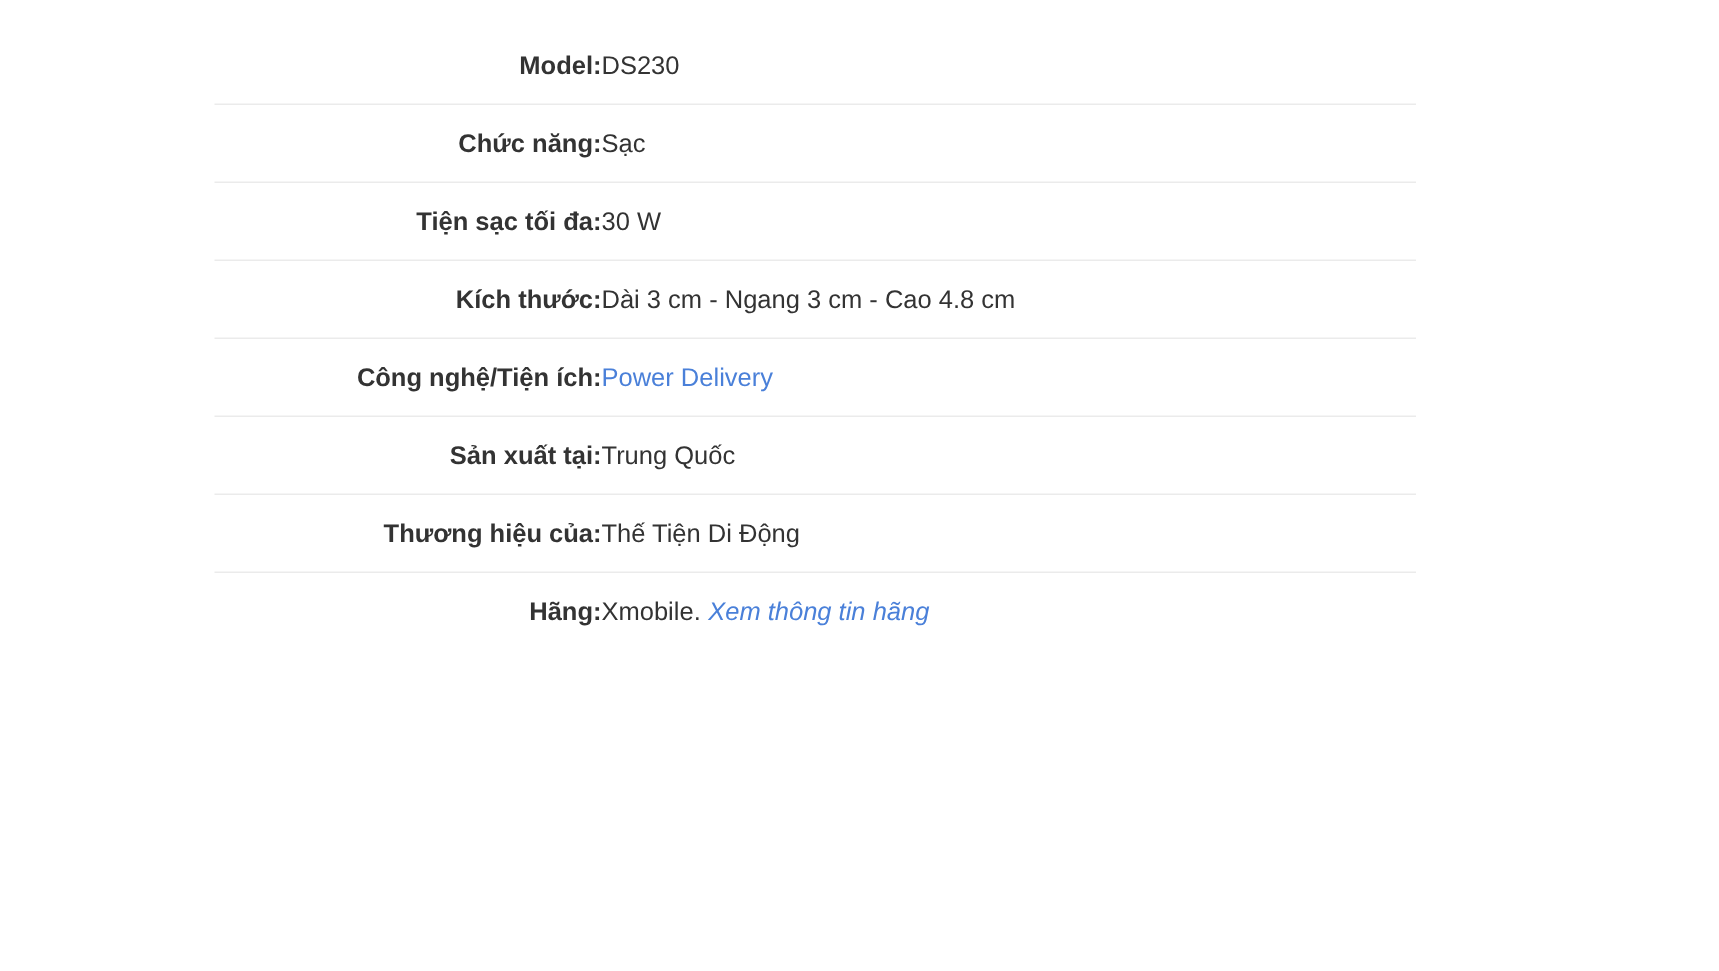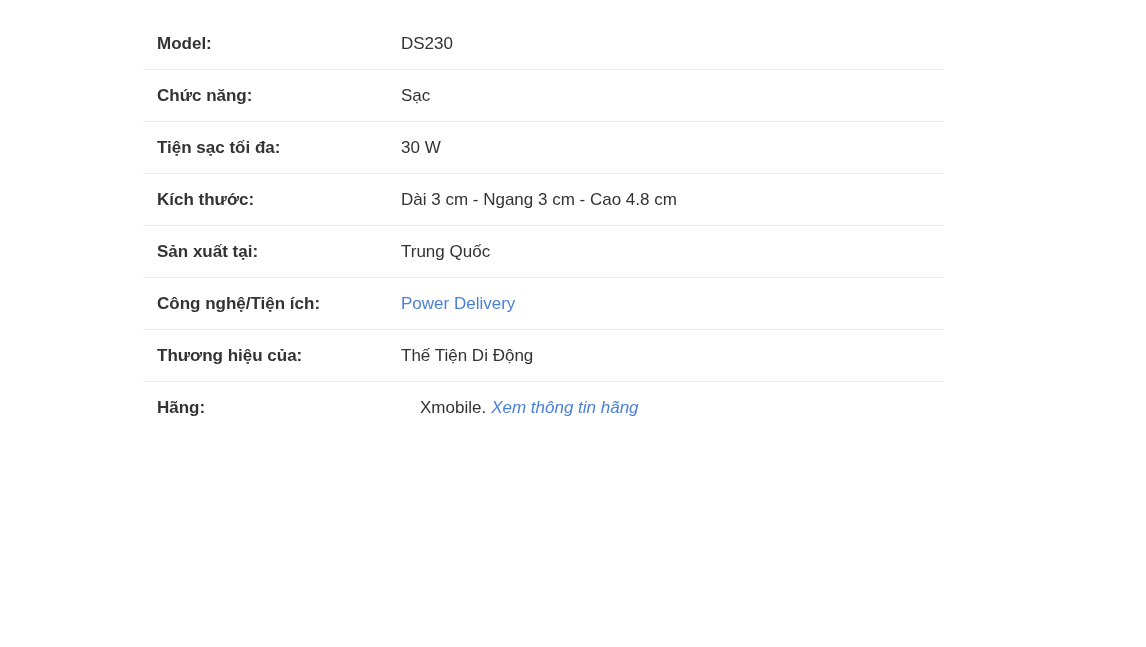--- a/index.html
+++ b/index.html
@@ -23,27 +23,27 @@
   }
   .spec-row {
     display: flex;
     align-items: flex-start;
     padding: 13px 0;
     line-height: 25px;
     border-bottom: 1px solid var(--color-divider, #ebebeb);
   }
   .spec-row:last-child {
     border-bottom: none;
-    gap: 19px;
   }
   .spec-label {
     flex: 0 0 258px;
     width: 258px;
     padding-left: 14px;
     font-weight: bold;
+    text-align: right;
   }
   .spec-value {
     flex: 1;
     padding-right: 13px;
   }
   a.spec-link {
     color: var(--color-link, #4a80d9);
     text-decoration: none;
     cursor: pointer;
   }
@@ -70,29 +70,29 @@
     <div class="spec-label">Tiện sạc tối đa:</div>
     <div class="spec-value">30 W</div>
   </div>
 
   <div class="spec-row">
     <div class="spec-label">Kích thước:</div>
     <div class="spec-value">Dài 3 cm - Ngang 3 cm - Cao 4.8 cm</div>
   </div>
 
   <div class="spec-row">
-    <div class="spec-label">Sản xuất tại:</div>
-    <div class="spec-value">Trung Quốc</div>
-  </div>
-
-  <div class="spec-row">
     <div class="spec-label">Công nghệ/Tiện ích:</div>
     <div class="spec-value">
       <a class="spec-link" href="#">Power Delivery</a>
     </div>
+  </div>
+
+  <div class="spec-row">
+    <div class="spec-label">Sản xuất tại:</div>
+    <div class="spec-value">Trung Quốc</div>
   </div>
 
   <div class="spec-row">
     <div class="spec-label">Thương hiệu của:</div>
     <div class="spec-value">Thế Tiện Di Động</div>
   </div>
 
   <div class="spec-row">
     <div class="spec-label">Hãng:</div>
     <div class="spec-value">

